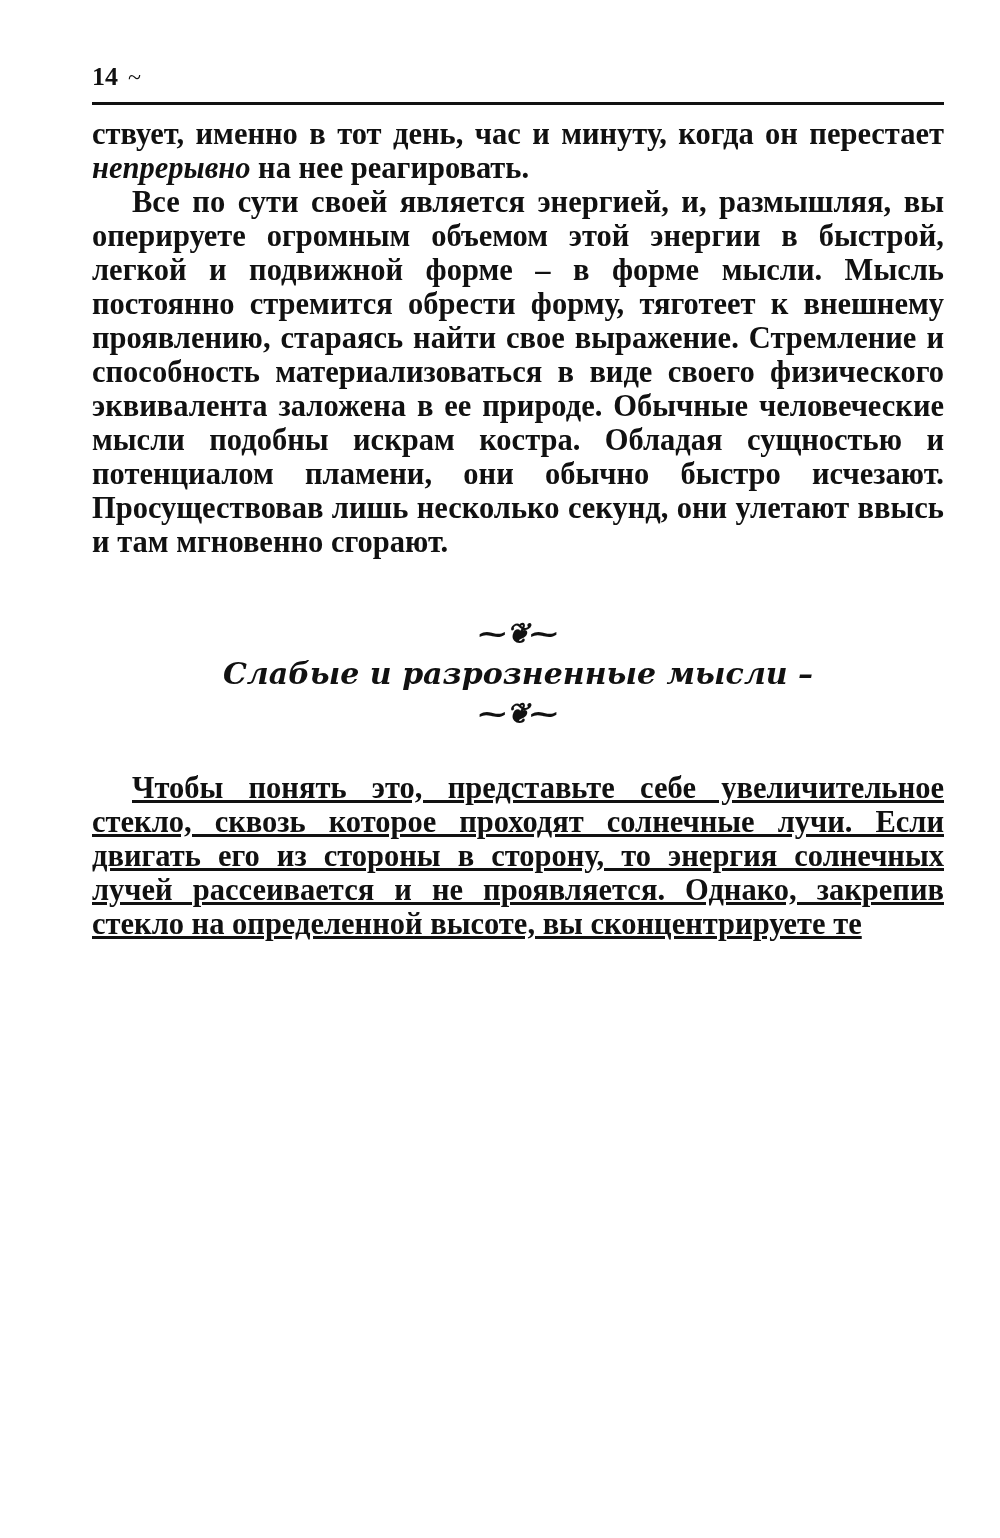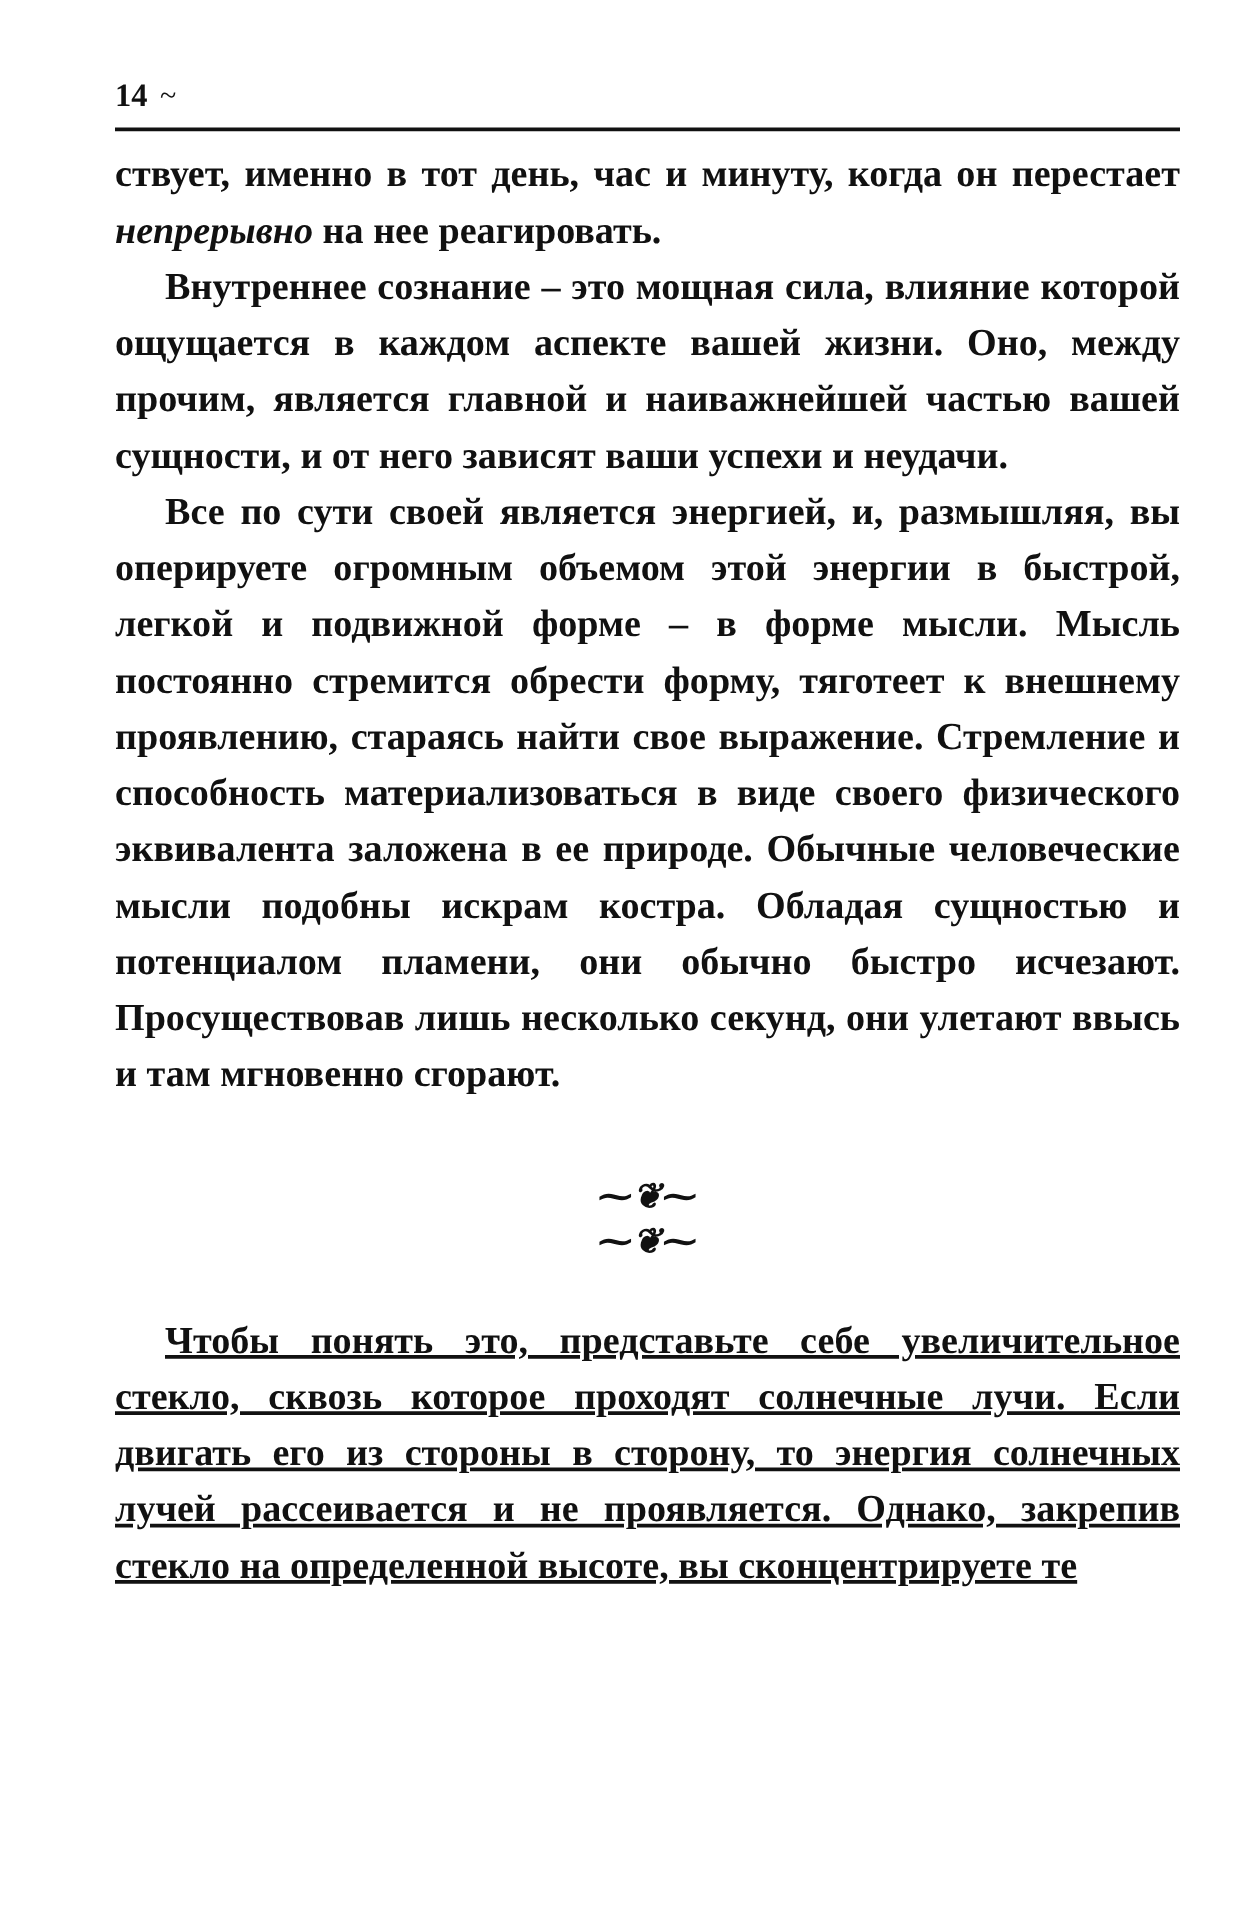--- a/index.html
+++ b/index.html
@@ -3,45 +3,45 @@
 <meta charset="utf-8">
 <style>
   html, body { margin: 0; padding: 0; background: #ffffff; }
   body { width: 1000px; height: 1538px; position: relative; overflow: hidden; color: #111; }
   .page { position: absolute; left: 92px; top: 62px; width: 852px; }
   .header { display: flex; height: 36px; font-family: "Liberation Serif", serif; }
   .pnum { font-size: 26px; font-weight: bold; margin-right: 10px; line-height: 30px; }
   .swash { font-size: 24px; margin-right: 10px; line-height: 30px; }
   .running-title { font-family: "DejaVu Serif", serif; font-style: italic; font-size: 26px; line-height: 30px; }
   .rule { height: 3px; background: #111; margin-top: 4px; }
-  .body-text { font-family: "Liberation Serif", serif; font-weight: bold; font-size: 30.5px; line-height: 45px; text-align: justify; margin-top: 12px; }
+  .body-text { font-family: "Liberation Serif", serif; font-weight: bold; font-size: 30.5px; line-height: 34px; text-align: justify; margin-top: 12px; }
   .body-text p { margin: 0; text-indent: 40px; }
   .body-text p.cont { text-indent: 0; }
   .body-text .em { font-style: italic; }
   .quote-block { margin-top: 60px; text-align: center; font-family: "DejaVu Serif", serif; font-style: italic; font-weight: bold; font-size: 30px; line-height: 38px; }
   .ornament { font-size: 28px; line-height: 30px; margin: 6px 0; }
   .body-text2 { margin-top: 42px; text-decoration: underline; }
 </style>
 </head>
 <body>
 
 <div class="page">
   <div class="header">
     <span class="pnum">14</span>
     <span class="swash">~</span>
   </div>
   <div class="rule"></div>
 
   <div class="body-text">
     <p class="cont"><span>ствует, именно в тот день, час и минуту, когда он перестает </span><span class="em">непрерывно</span><span> на нее реагировать.</span></p>
-    <p>Внутреннее сознание – это мощная сила, влияние которой ощущается в каждом аспекте вашей жизни. Оно, между прочим, является главной и наиважнейшей частью вашей сущности, и от него зависят ваши успехи и неудачи.</p>
     <p>Все по сути своей является энергией, и, размышляя, вы оперируете огромным объемом этой энергии в быстрой, легкой и подвижной форме – в форме мысли. Мысль постоянно стремится обрести форму, тяготеет к внешнему проявлению, стараясь найти свое выражение. Стремление и способность материализоваться в виде своего физического эквивалента заложена в ее природе. Обычные человеческие мысли подобны искрам костра. Обладая сущностью и потенциалом пламени, они обычно быстро исчезают. Просуществовав лишь несколько секунд, они улетают ввысь и там мгновенно сгорают.</p>
   </div>
 
   <div class="quote-block">
     <div class="ornament">⁓❦⁓</div>
+    <div>Слабые и разрозненные мысли –</div>
     <div class="ornament">⁓❦⁓</div>
   </div>
 
   <div class="body-text body-text2">
     <p>Чтобы понять это, представьте себе увеличительное стекло, сквозь которое проходят солнечные лучи. Если двигать его из стороны в сторону, то энергия солнечных лучей рассеивается и не проявляется. Однако, закрепив стекло на определенной высоте, вы сконцентрируете те</p>
   </div>
 </div>
 
 </body></html>

